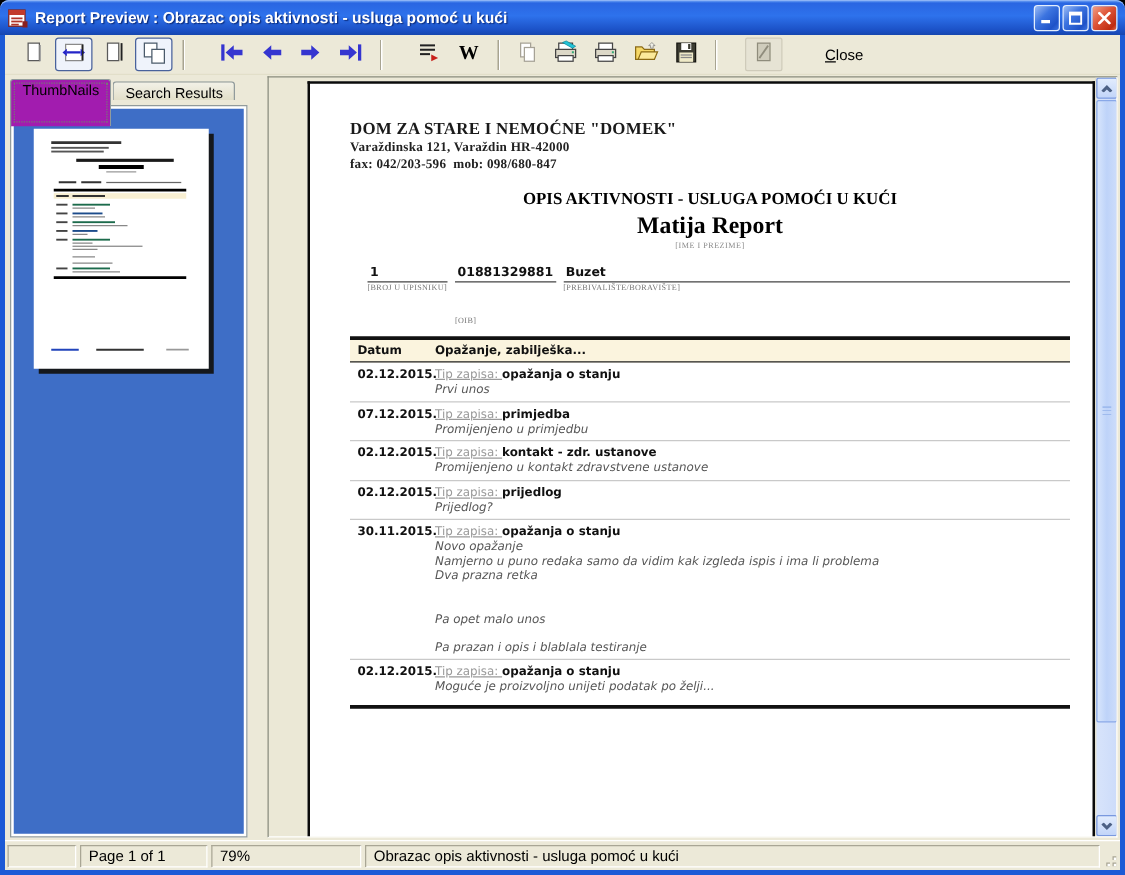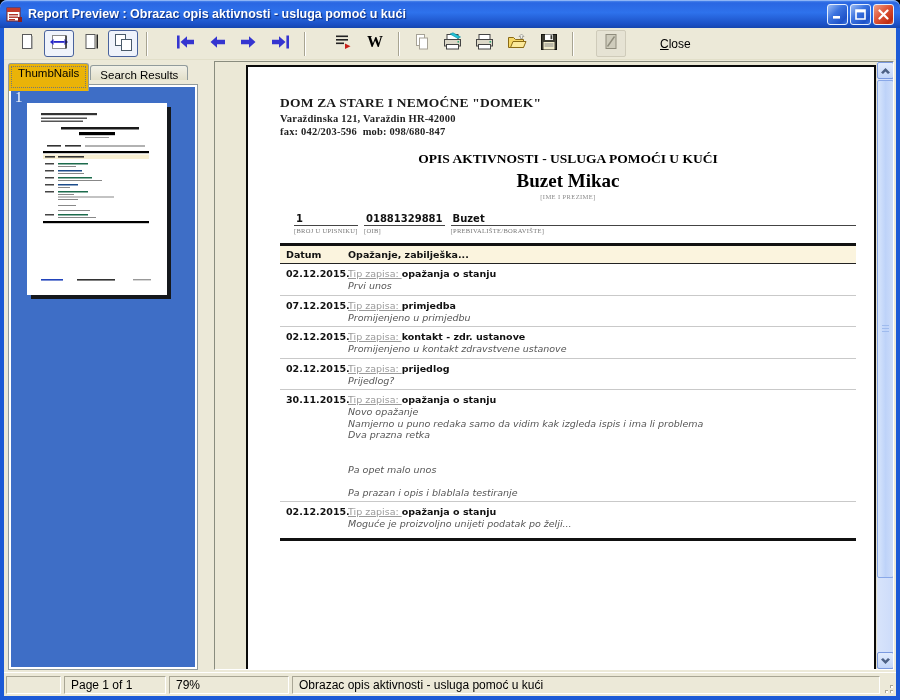--- a/index.html
+++ b/index.html
@@ -37,21 +37,21 @@
     background:linear-gradient(90deg,#A8A491 50%,#FFFFFF 50%); flex:0 0 auto; }
   .tb-close { background:transparent; border:none; font-family:"Liberation Sans",sans-serif;
     font-size:12px; color:#000; margin-left:22px; padding:4px 10px; }
   .tb-spacer16 { width:16px; }
 
   
   .tabs { position:absolute; left:4px; top:35px; height:21px; display:flex; z-index:3; }
   .tab { font-size:11.5px; padding:3px 9px 0 9px; border:1px solid #919B9C; border-bottom:none;
     border-radius:3px 3px 0 0; background:linear-gradient(180deg,#F2F1E7,#E2DFC9);
     margin-right:1px; height:15px; margin-top:2px; color:#000; }
-  .tab.active { background:#eab308; height:28px; margin-top:0; position:relative;
+  .tab.active { background:#a21caf; height:38px; margin-top:0; position:relative;
     outline:1px dotted #777; outline-offset:-4px;text-align:right; }
 
   
   .thumb-panel-wrap { position:absolute; left:4px; top:56px; width:190px; bottom:26px;
     border:1px solid #919B9C; background:#fff; padding:2px; }
   .thumb-panel { width:100%; height:100%; background:#3E6EC6; position:relative; }
   .page-num { position:absolute; left:4px; top:2px; color:#fff; font-size:15px;
     font-family:"Liberation Serif",serif; }
   .thumb-page { position:absolute; left:16px; top:16px; width:140px; height:192px;
     background:#fff; box-shadow:4px 4px 0 #15181C; }
@@ -67,21 +67,21 @@
   .doc-serif { font-family:"Liberation Serif",serif; }
   .company { font-size:13.5px; font-weight:bold; color:#1a1a1a; letter-spacing:.2px; }
   .addr { font-size:10.5px; font-weight:bold; color:#222; margin-top:2px; letter-spacing:.2px; }
   .pre { white-space:pre-wrap; }
   .doc-title { text-align:center; font-weight:bold; font-size:13.5px; margin-top:14px; color:#000; }
   .doc-name { text-align:center; font-weight:bold; font-size:19px; margin-top:3px; color:#000; }
   .doc-caption { text-align:center; font-size:6.5px; color:#8a8a8a; letter-spacing:.4px; margin-top:1px;
     font-family:"Liberation Serif",serif; }
   .fields { display:flex; margin:13px 0 0 14px; font-family:"DejaVu Sans",sans-serif; }
   .field { display:flex; flex-direction:column; }
-  .f1 { width:64px; } .f2 { margin-left:6px; } .f3 { flex:1; margin-left:6px; }
+  .f1 { width:64px; } .f2 { margin-left:6px;gap:26px; } .f3 { flex:1; margin-left:6px; }
   .fv { font-size:10px; font-weight:bold; color:#111; border-bottom:1px solid #444;
     padding:0 2px 1px 2px; white-space:nowrap; }
   .fc { font-size:6.5px; color:#777; margin-top:1px; white-space:nowrap;
     font-family:"Liberation Serif",serif; letter-spacing:.3px; }
   .thick-rule { height:3px; background:#111; margin-top:9px; }
   .thick-rule.end { margin-top:5px; }
   .tbl-head { display:grid; grid-template-columns:56px 1fr; column-gap:6px; padding:3px 0 3px 6px;
     background:#FBF4DE; border-bottom:1px solid #222; font-family:"DejaVu Sans",sans-serif;
     font-size:9.5px; font-weight:bold; color:#111; }
   .entry { display:grid; grid-template-columns:56px 1fr; column-gap:6px; padding:4px 0 3px 6px;
@@ -333,21 +333,21 @@
       </div>
     </div>
 
     <div class="preview">
       <div class="page doc-serif">
         <div class="company">DOM ZA STARE I NEMOĆNE "DOMEK"</div>
         <div class="addr">Varaždinska 121, Varaždin HR-42000</div>
         <div class="addr pre">fax: 042/203-596  mob: 098/680-847</div>
 
         <div class="doc-title">OPIS AKTIVNOSTI - USLUGA POMOĆI U KUĆI</div>
-        <div class="doc-name">Buzet Mikac</div>
+        <div class="doc-name">Matija Report</div>
         <div class="doc-caption">[IME I PREZIME]</div>
 
         <div class="fields">
           <div class="field f1">
             <div class="fv">1</div>
             <div class="fc">[BROJ U UPISNIKU]</div>
           </div>
           <div class="field f2">
             <div class="fv">01881329881</div>
             <div class="fc">[OIB]</div>

